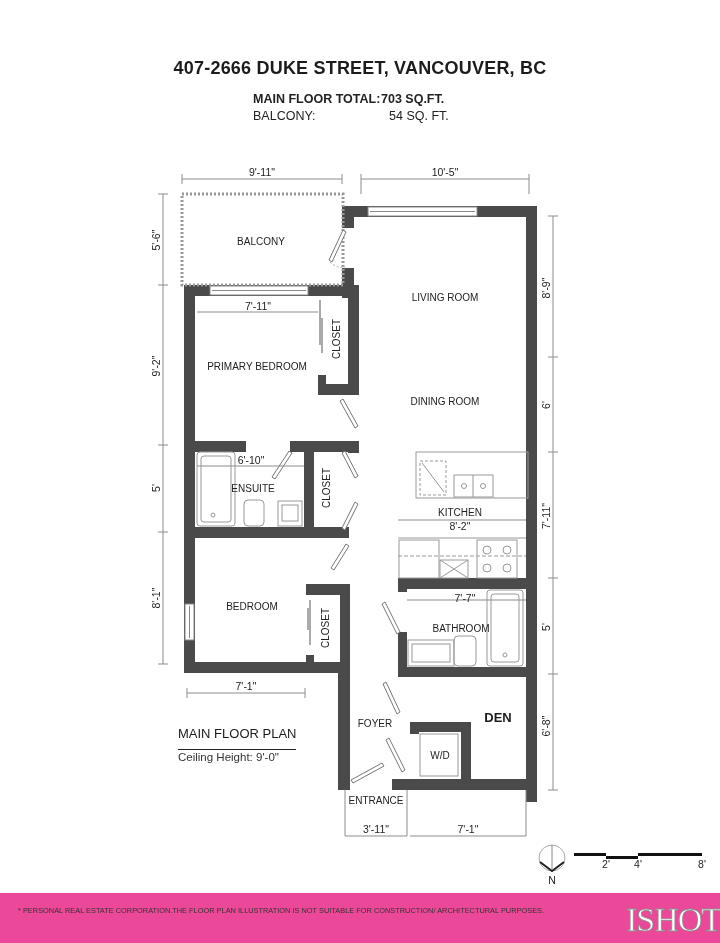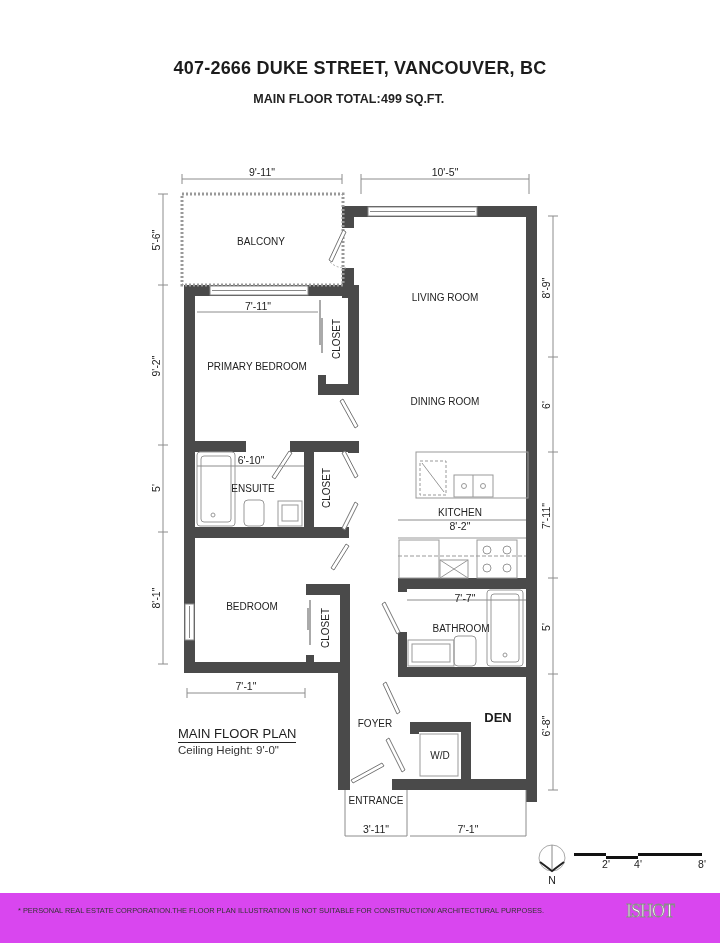--- a/index.html
+++ b/index.html
@@ -2,45 +2,49 @@
 <html><head>
 <meta charset="utf-8">
 <style>
   html, body { margin:0; padding:0; }
   body { width:720px; height:943px; background:#ffffff; position:relative; overflow:hidden;
          font-family:"Liberation Sans", sans-serif; color:#222; }
   .title { position:absolute; left:0; width:720px; top:58px; text-align:center;
            font-size:18px; font-weight:bold; letter-spacing:0.2px; color:#1c1c1c; }
   .area-table { position:absolute; left:253px; top:92px; font-size:12.5px; color:#222; }
   .area-row { display:flex; height:17px; }
-  .area-row .lbl { width:128px;text-align:center; }
+  .area-row .lbl { width:128px; }
   .area-row .val { width:80px; }
   .area-row.main { font-weight:bold; }
   .area-row.bal .val { padding-left:8px; width:72px; }
   svg.plan { position:absolute; left:0; top:0; }
   .room { font-size:10px; fill:#222; font-family:"Liberation Sans", sans-serif; }
   .dim { font-size:10.5px; fill:#222; font-family:"Liberation Sans", sans-serif; }
   .den { font-size:13px; font-weight:bold; fill:#1c1c1c; font-family:"Liberation Sans", sans-serif; }
   .plan-label { position:absolute; left:178px; top:724px; }
-  .plan-label .main { font-size:13px; color:#1c1c1c; border-bottom:1px solid #222; padding-bottom:1px; display:inline-block; }
+  .plan-label .main { font-size:13px; color:#1c1c1c; border-bottom:1px solid #222; padding-bottom:8px; display:inline-block; }
   .plan-label .ceil { font-size:11.5px; color:#333; margin-top:1px; }
-  .footer { position:absolute; left:0; top:893px; width:720px; height:50px; background:#d946ef; }
+  .footer { position:absolute; left:0; top:893px; width:720px; height:50px; background:#ec4899; }
   .disclaimer { position:absolute; left:18px; top:12px; font-size:7.4px; line-height:11px; color:#333; }
-  .logo { position:absolute; left:626px; top:8px; font-family:"Liberation Serif", serif; font-size:18px;
+  .logo { position:absolute; left:626px; top:8px; font-family:"Liberation Serif", serif; font-size:34px;
           letter-spacing:-1px; color:#ffffff; -webkit-text-stroke:0.8px #8a8a8a; }
 </style>
 </head>
 <body>
 
 <div class="title">407-2666 DUKE STREET, VANCOUVER, BC</div>
 
 <div class="area-table">
   <div class="area-row main">
     <span class="lbl">MAIN FLOOR TOTAL:</span>
-    <span class="val">499 SQ.FT.</span>
+    <span class="val">703 SQ.FT.</span>
+  </div>
+  <div class="area-row bal">
+    <span class="lbl">BALCONY:</span>
+    <span class="val">54 SQ. FT.</span>
   </div>
 </div>
 
 <svg class="plan" width="720" height="893" viewBox="0 0 720 893">
   <g fill="#4a4a4a" stroke="none">
 
     <rect x="342" y="206" width="194" height="11"></rect>
 
     <rect x="526" y="206" width="11" height="596"></rect>
 

